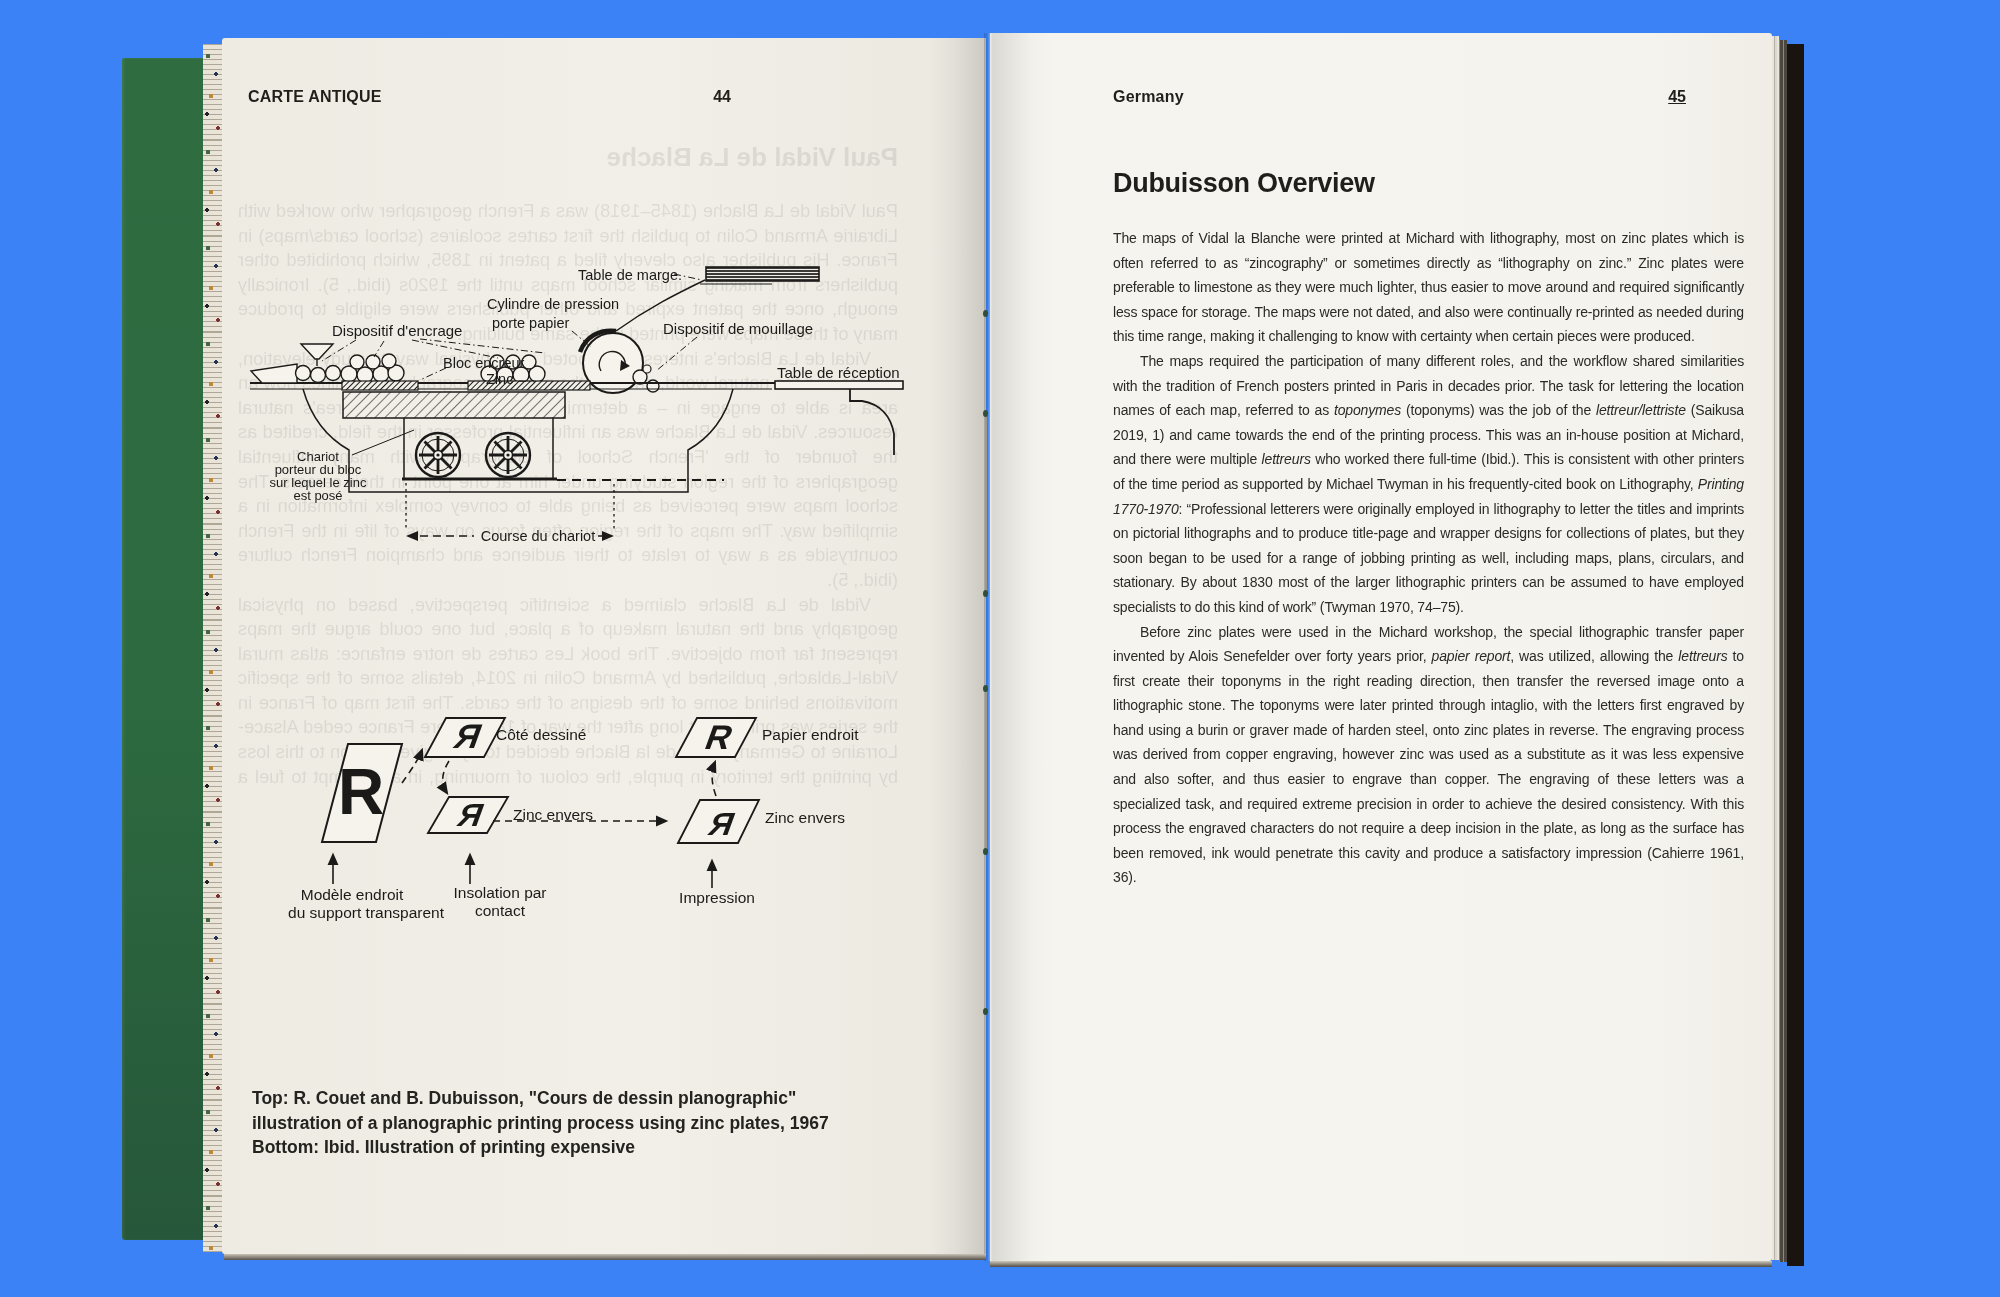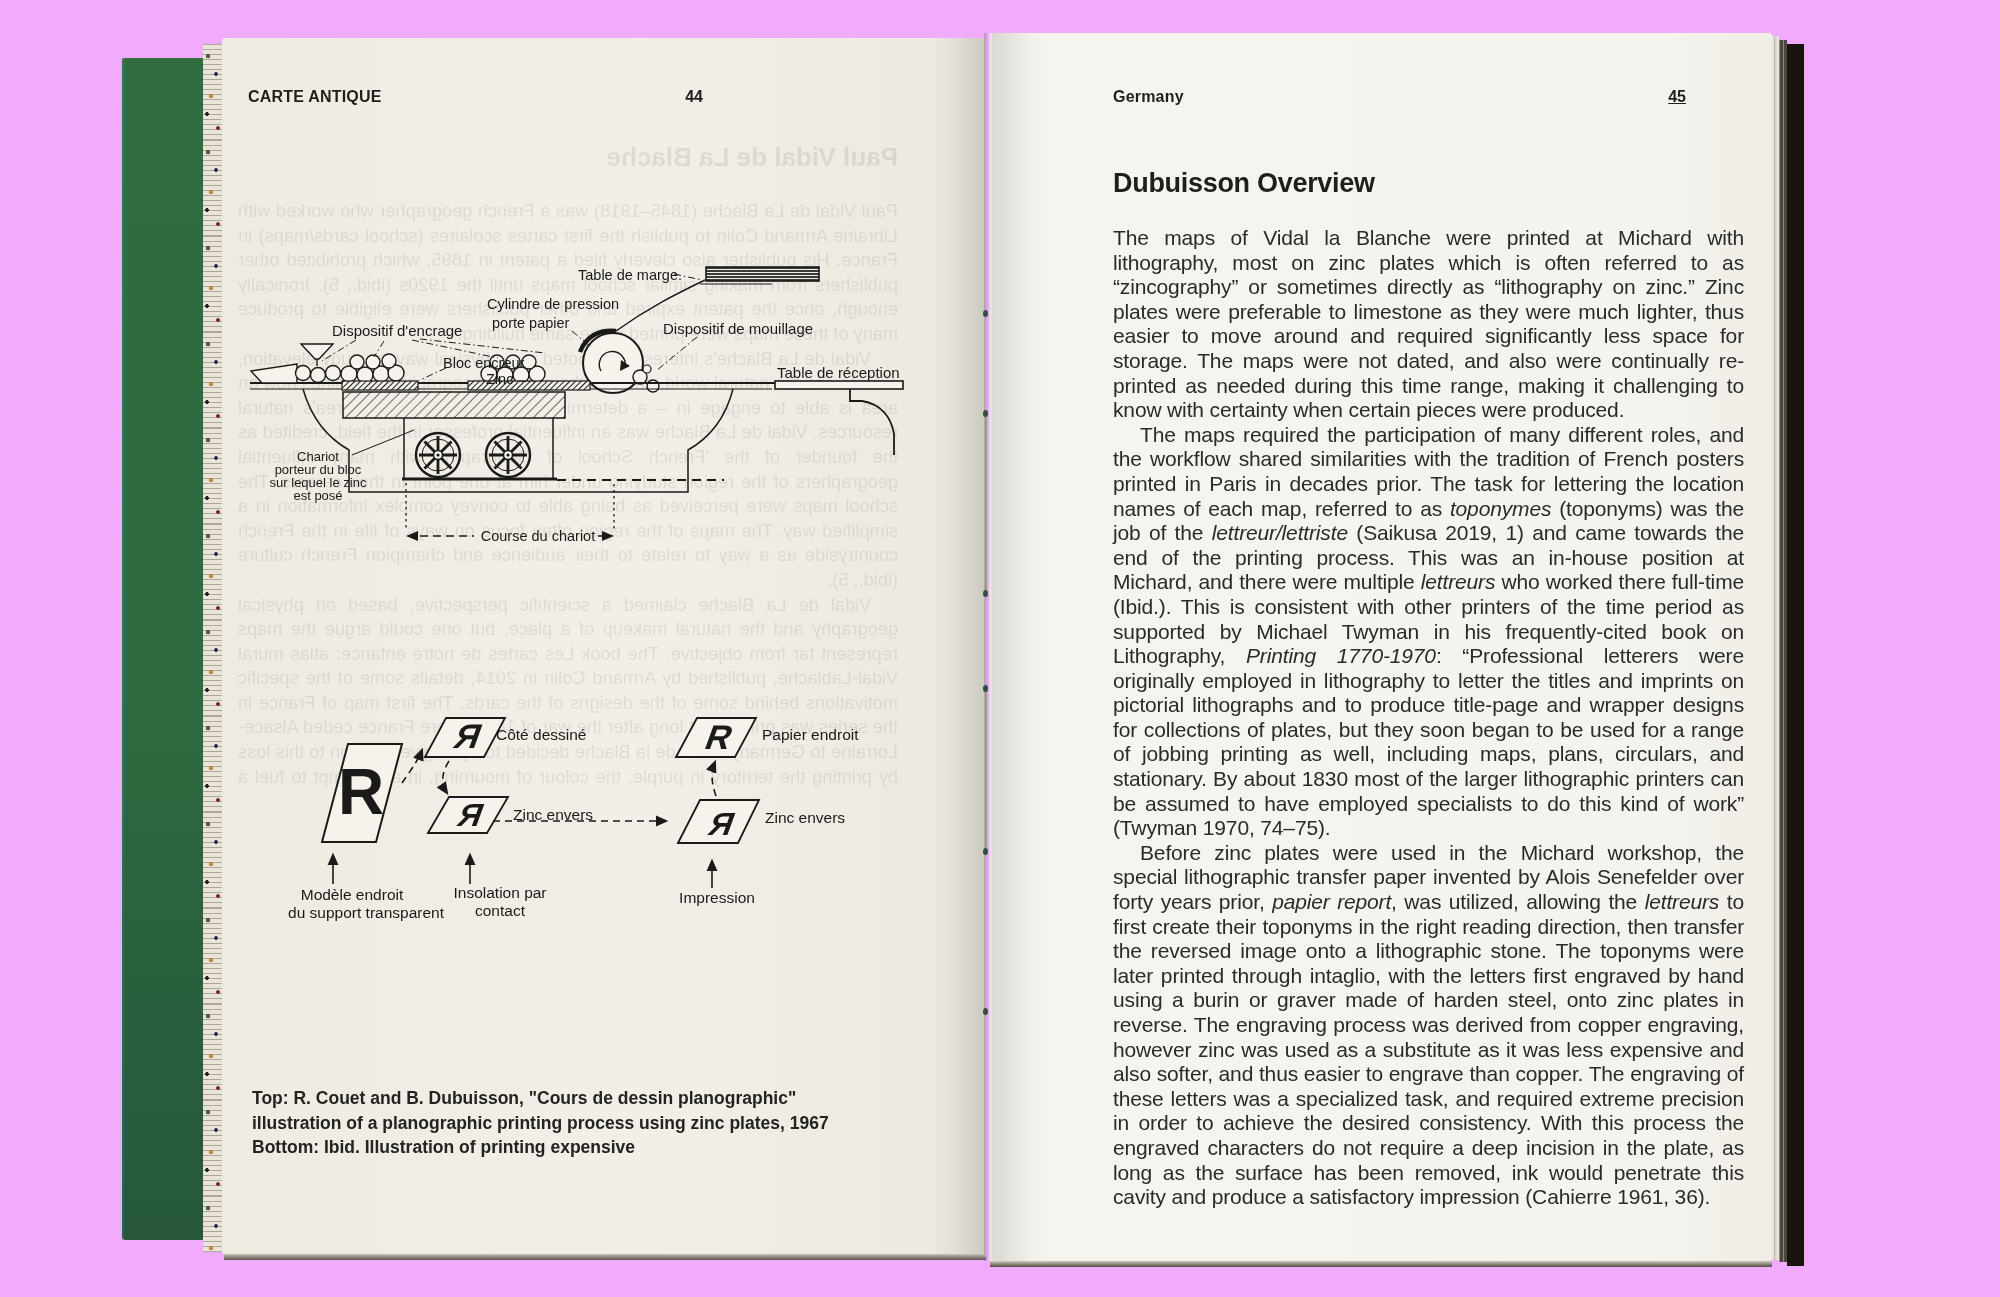--- a/index.html
+++ b/index.html
@@ -1,16 +1,16 @@
 <!DOCTYPE html>
 <html><head>
 <meta charset="utf-8">
 <style>
   html,body{margin:0;padding:0;background:#000;}
-  #canvas{position:relative;width:2000px;height:1297px;background:#f0abfc;overflow:hidden;
+  #canvas{position:relative;width:2000px;height:1297px;background:#3b82f6;overflow:hidden;
           font-family:"Liberation Sans",sans-serif;color:#24231f;}
   .abs{position:absolute;}
 
   
   #green-cover{left:122px;top:58px;width:84px;height:1182px;
     background:linear-gradient(180deg,#2f6d41 0%,#2d6a3f 55%,#26573a 100%);
     border-radius:2px 0 0 3px;box-shadow:inset 2px 0 3px rgba(255,255,255,.08);}
   #fore-edge{left:203px;top:44px;width:20px;height:1208px;background-color:#e9e4d7;
     background-image:
       radial-gradient(2.5px 2.5px at 5px 12px,#44683f 98%,transparent),
@@ -40,21 +40,21 @@
     repeating-linear-gradient(90deg,#8f897d 0 1px,#4b463e 1px 4px);}
   .page-edge-strip3{left:1787px;top:44px;width:17px;height:1222px;background:#191410;}
   .bottom-edge-left{left:224px;top:1254px;width:762px;height:6px;background:linear-gradient(180deg,#c9c3b6,#57524a);}
   .bottom-edge-right{left:990px;top:1261px;width:782px;height:6px;background:linear-gradient(180deg,#cfc9bd,#514c44);}
 
   
   .running-head{font-size:16px;font-weight:bold;letter-spacing:.2px;color:#211f1c;}
   .page-num{font-size:16px;font-weight:bold;color:#211f1c;text-align:right;}
   #section-title{left:1113px;top:168px;font-size:27px;font-weight:bold;letter-spacing:-.3px;color:#1f1e1b;}
   #body-col{left:1113px;top:226px;width:631px;}
-  #body-col p.para{margin:0;text-align:justify;font-size:21px;line-height:24.6px;
+  #body-col p.para{margin:0;text-align:justify;font-size:14px;line-height:24.6px;
      letter-spacing:-.15px;color:#2b2a26;}
   #body-col p.indent{text-indent:27px;}
   .it{font-style:italic;}
   #caption{left:252px;top:1086px;width:650px;font-size:17.5px;font-weight:bold;
      line-height:24.5px;color:#242320;}
   #caption div{white-space:nowrap;}
 
   
   #ghost{left:238px;top:142px;width:660px;height:645px;overflow:hidden;
      transform:scaleX(-1);opacity:.085;filter:blur(.7px);color:#141414;}
@@ -74,21 +74,21 @@
 <body>
 
 <div id="canvas">
 
   <div id="green-cover" class="abs"></div>
   <div id="fore-edge" class="abs"></div>
 
   <div id="left-page" class="abs"></div>
 
   <div class="abs running-head" style="left:248px;top:88px;">CARTE ANTIQUE</div>
-  <div class="abs page-num" style="left:600px;top:88px;width:103px;">44</div>
+  <div class="abs page-num" style="left:628px;top:88px;width:103px;">44</div>
 
   <div id="ghost" class="abs">
     <h2>Paul Vidal de La Blache</h2>
     <div id="ghost-paras">
         <p>Paul Vidal de La Blache (1845–1918) was a French geographer who worked with Librairie Armand Colin to publish the first cartes scolaires (school cards/maps) in France. His publisher also cleverly filed a patent in 1895, which prohibited other publishers from making similar school maps until the 1920s (ibid., 5). Ironically enough, once the patent expired and other publishers were eligible to produce many of these maps were printed in the same building.</p>
         <p class="gindent">Vidal de La Blache's interest was rooted in a physical way, to study elevation, climate and the natural world, and that the physical geography determines how an area is able to engage in – a deterministic view based on an area's natural resources. Vidal de La Blache was an influential professor in the field, credited as the founder of the 'French School of Geography' with many influential geographers of the region studying under him at one point in their careers. The school maps were perceived as being able to convey complex information in a simplified way. The maps of the region often focus on ways of life in the French countryside as a way to relate to their audience and champion French culture (ibid., 5).</p>
         <p class="gindent">Vidal de La Blache claimed a scientific perspective, based on physical geography and the natural makeup of a place, but one could argue the maps represent far from objective. The book Les cartes de notre enfance: atlas mural Vidal-Lablache, published by Armand Colin in 2014, details some of the specific motivations behind some of the designs of the cards. The first map of France in the series was printed not long after the war of 1870 where France ceded Alsace-Lorraine to Germany. Vidal de la Blache decided to try to give emotion to this loss by printing the territory in purple, the colour of mourning, in an attempt to fuel a spirit of revenge in young French students (Ibid., 76).</p>
       </div>
   </div>
 

